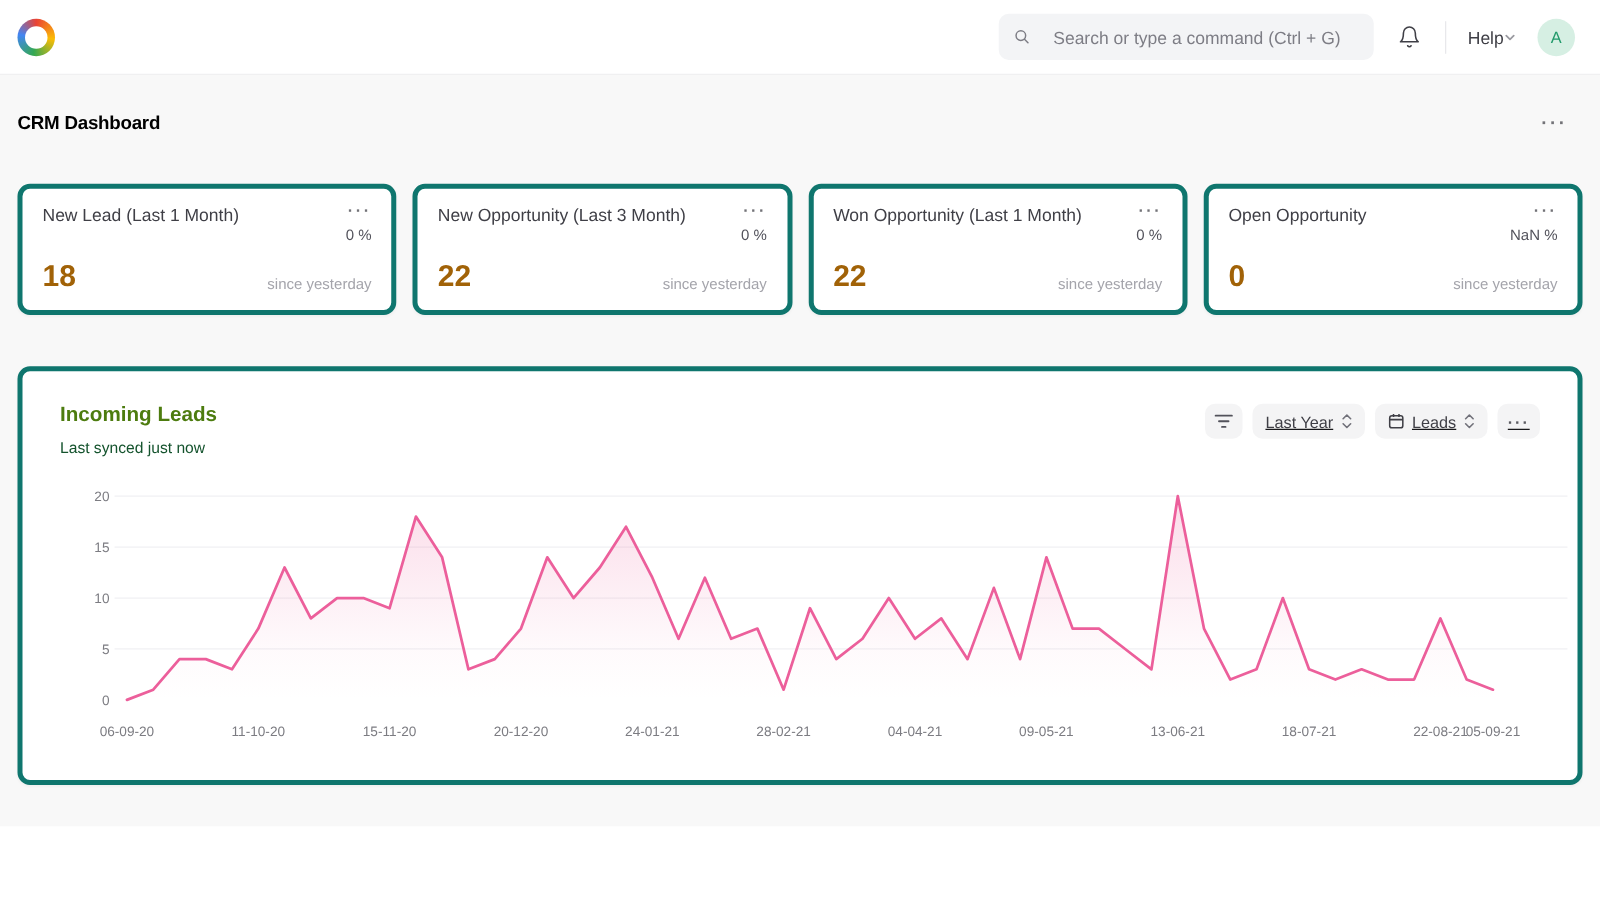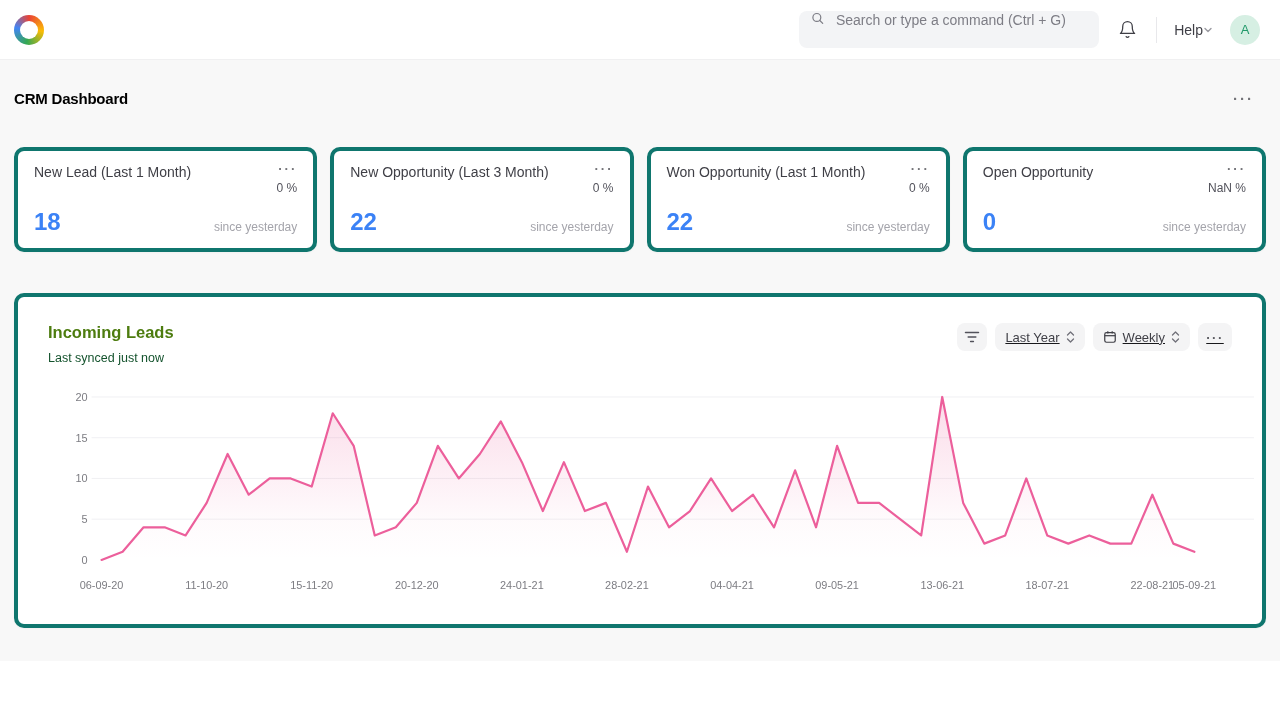--- a/index.html
+++ b/index.html
@@ -20,21 +20,21 @@
   }
   .logo-wrap { display:flex; align-items:center; cursor:pointer; }
   .logo-ring {
     width:30px; height:30px; border-radius:50%; position:relative;
     background:conic-gradient(from 0deg,#ea4335,#fbbc05 95deg,#34a853 190deg,#4285f4 280deg,#ea4335 360deg);
   }
   .logo-ring::after { content:""; position:absolute; inset:6px; background:#fff; border-radius:50%; }
   .nav-right { display:flex; align-items:center; gap:15px; }
   .search {
     width:300px; height:37px; background:#f3f4f6; border-radius:8px;
-    display:flex; align-items:flex-start; gap:9px; padding:0 12px;
+    display:flex; align-items:center; gap:16px; padding:0 12px;
   }
   .search input {
     border:none; background:transparent; outline:none; width:100%;
     font-size:14px; color:#52525b; font-family:inherit;
   }
   .search input::placeholder { color:#7d7d85; }
   .icon-btn { background:none; border:none; padding:4px; display:flex; cursor:pointer; }
   .vdiv { width:1px; height:26px; background:#e8e8eb; }
   .help-btn {
     background:none; border:none; display:flex; align-items:center; gap:0;
@@ -59,21 +59,21 @@
     box-shadow:0 1px 2px rgba(0,0,0,0.03);
   }
   .stat {
     flex:1; height:105px; padding:13px 16px 14px;
     display:flex; flex-direction:column; justify-content:space-between;
   }
   .stat-top { display:flex; justify-content:space-between; align-items:flex-start; }
   .stat-title { font-size:14px; color:#3f3f46; }
   .stat-top .ellipsis-txt { font-size:13px; padding:0; margin-top:-2px; }
   .stat-bottom { display:flex; justify-content:space-between; align-items:flex-end; }
-  .stat-value { font-size:24px; font-weight:700; color:#3b82f6; line-height:1; }
+  .stat-value { font-size:24px; font-weight:700; color:#a16207; line-height:1; }
   .stat-right { display:flex; flex-direction:column; align-items:flex-end; gap:5px; }
   .stat-change { font-size:12px; color:#52525b; }
   .stat-sub { font-size:12px; color:#a4a4ab;margin-top:20px; }
   
   .chart-card { margin:41px 14px 0; height:335px; padding:26px 30px 0; }
   .chart-head { display:flex; justify-content:space-between; align-items:flex-start; }
   .chart-head h2 { margin:0; font-size:16.5px; font-weight:600; color:#4d7c0f; }
   .synced { margin-top:9px; font-size:12.5px; color:#14532d; }
   .chart-controls { display:flex; align-items:center; gap:8px;text-decoration:underline; }
   .ctl {
@@ -208,21 +208,21 @@
             <path d="M1.5 9 L4.5 12 L7.5 9" stroke="#71717a" stroke-width="1.3" fill="none" stroke-linecap="round" stroke-linejoin="round"></path>
           </svg>
         </button>
         <button class="ctl">
           <svg width="14" height="14" viewBox="0 0 16 16" fill="none" stroke="#3f3f46" stroke-width="1.4">
             <rect x="2" y="3" width="12" height="11" rx="2"></rect>
             <line x1="2" y1="6.5" x2="14" y2="6.5"></line>
             <line x1="5.5" y1="1.3" x2="5.5" y2="4"></line>
             <line x1="10.5" y1="1.3" x2="10.5" y2="4"></line>
           </svg>
-          <span>Weekly</span>
+          <span>Leads</span>
           <svg width="9" height="14" viewBox="0 0 9 14">
             <path d="M1.5 5 L4.5 2 L7.5 5" stroke="#71717a" stroke-width="1.3" fill="none" stroke-linecap="round" stroke-linejoin="round"></path>
             <path d="M1.5 9 L4.5 12 L7.5 9" stroke="#71717a" stroke-width="1.3" fill="none" stroke-linecap="round" stroke-linejoin="round"></path>
           </svg>
         </button>
         <button class="ctl ellipsis-ctl">···</button>
       </div>
     </div>
     <div id="chart-holder">
         <svg viewBox="0 0 1240 206" xmlns="http://www.w3.org/2000/svg">

